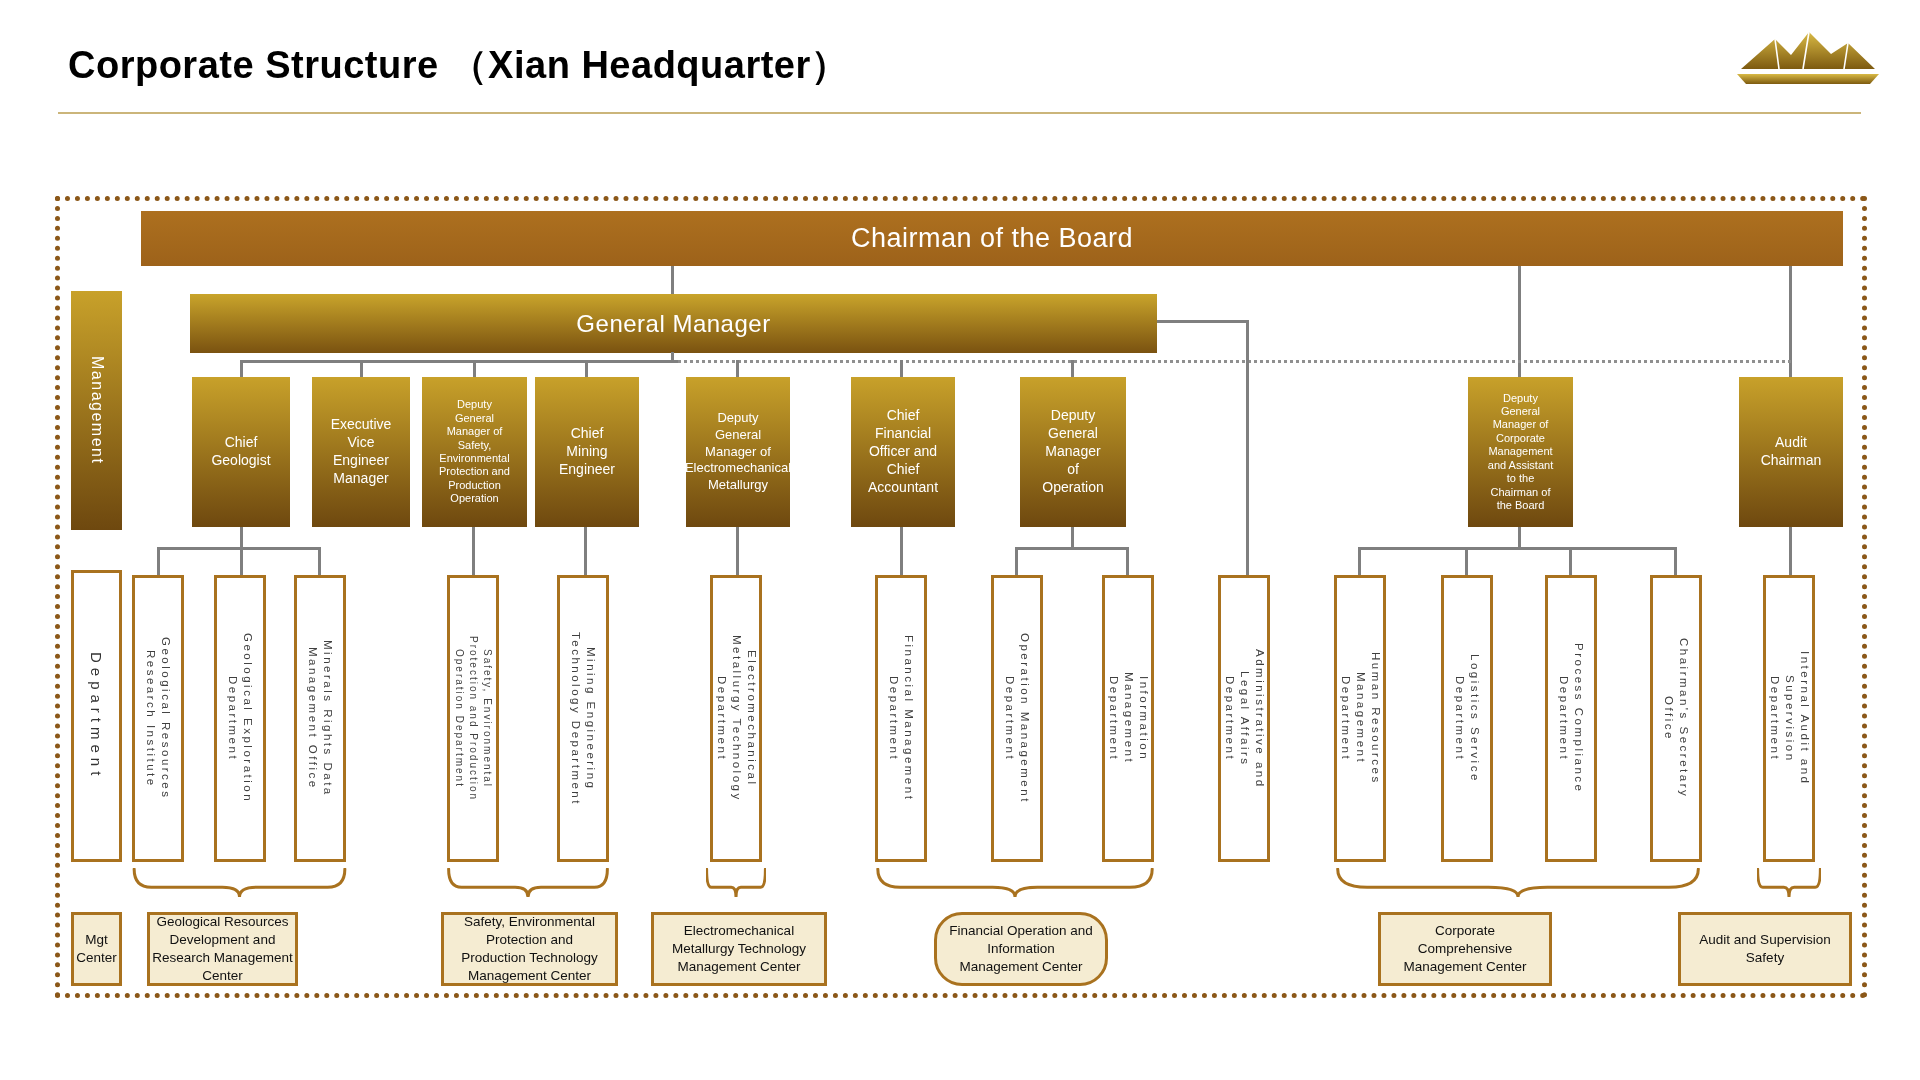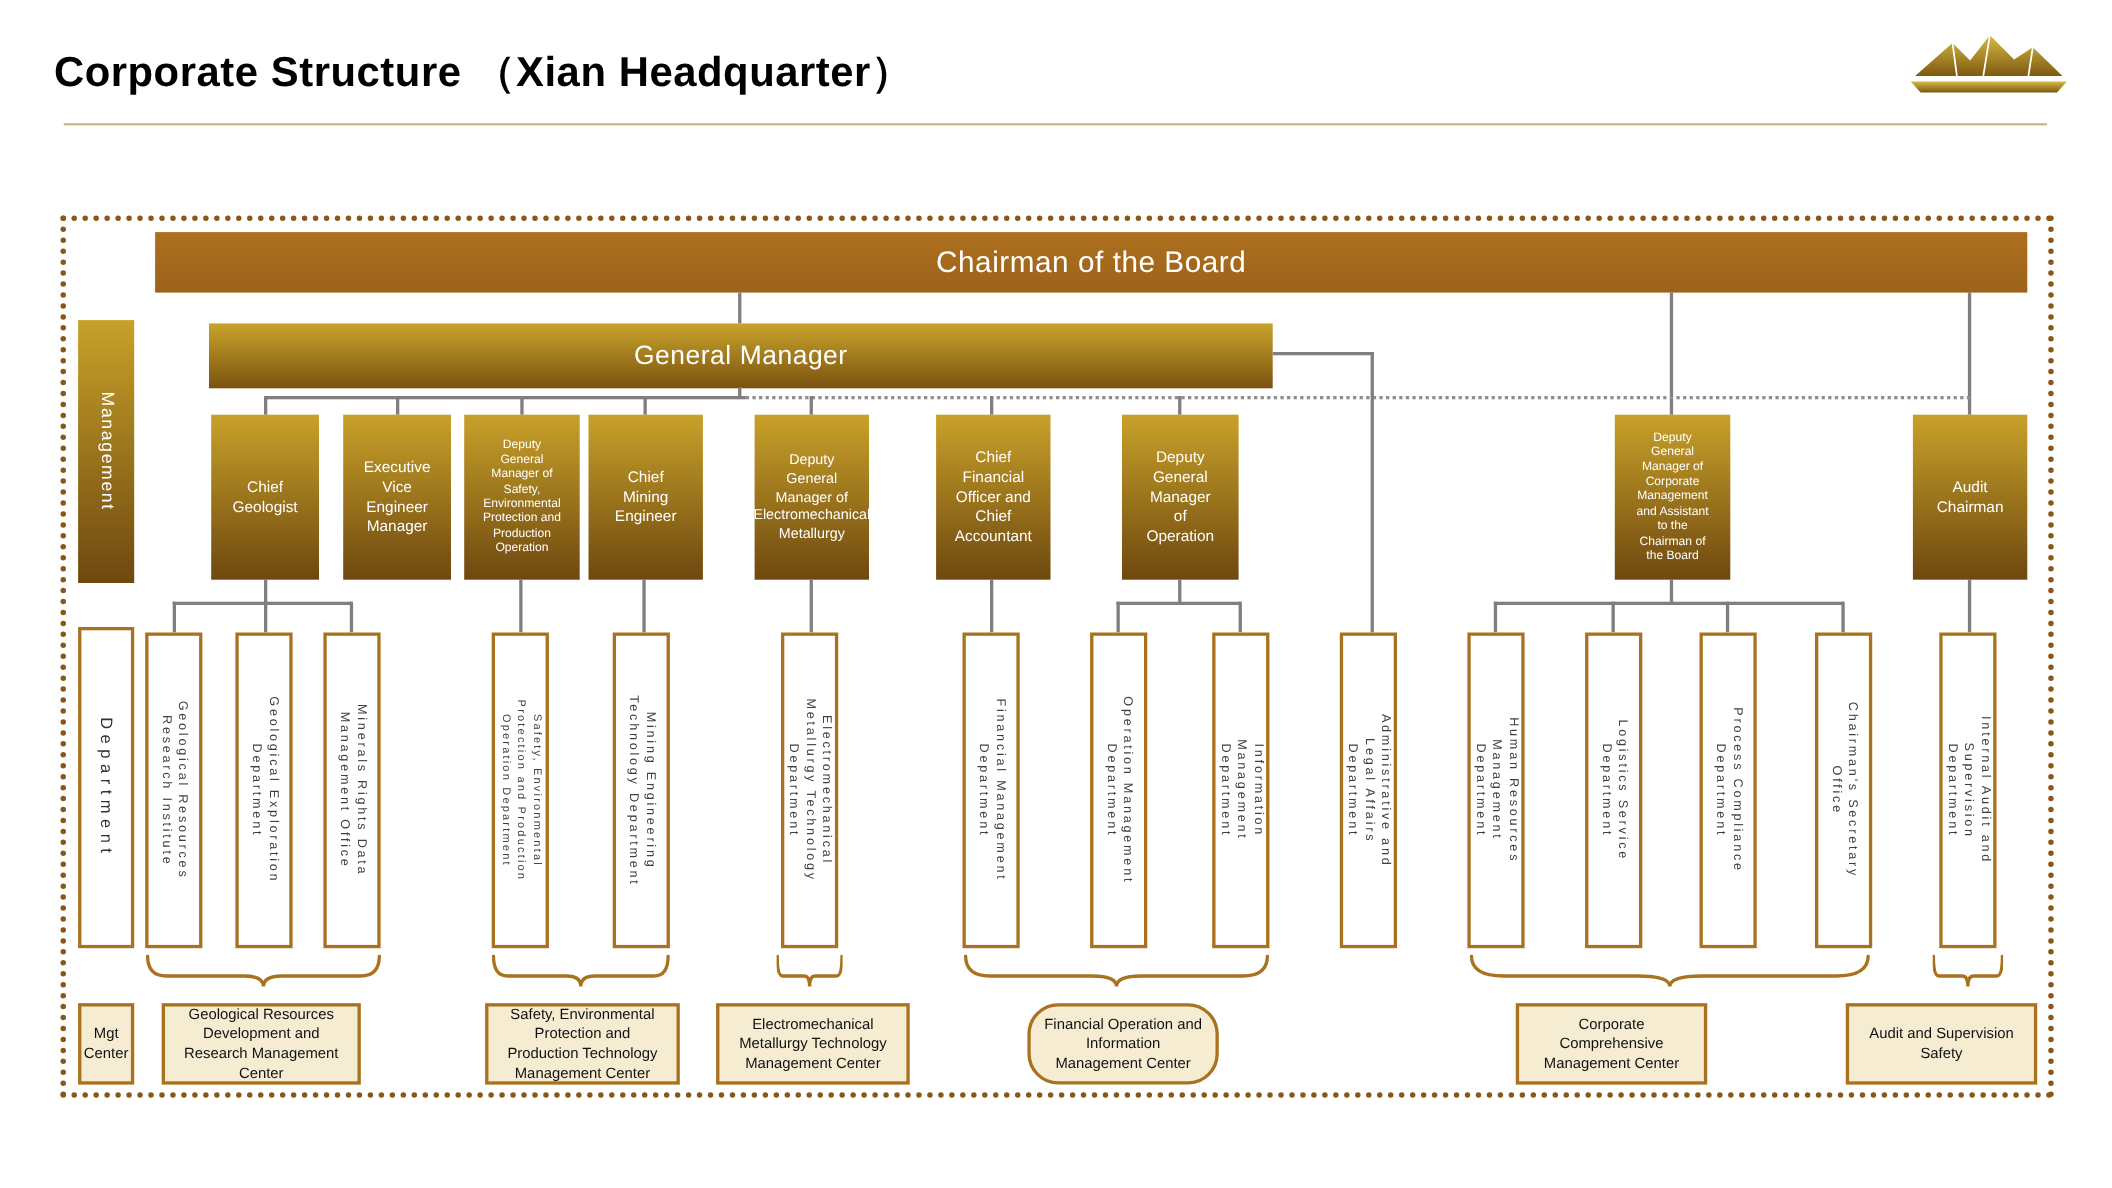--- a/index.html
+++ b/index.html
@@ -30,21 +30,21 @@
   .hd{position:absolute;height:0;border-top:3px dotted #8F8F8F;box-sizing:border-box;}
   
   .frame{border:5px dotted #8B5718;}
   .brace{position:absolute;}
 </style>
 </head>
 <body>
 
 <div id="stage">
 
-  <div class="abs title" style="left:49px;top:40px;">Corporate Structure （Xian Headquarter）</div>
+  <div class="abs title" style="left:68px;top:40px;">Corporate Structure （Xian Headquarter）</div>
   <div class="abs" style="left:1733px;top:26px;width:150px;height:66px;">
     <svg width="150" height="66" viewBox="0 0 150 64">
       <defs>
         <linearGradient id="goldg" x1="0" y1="0" x2="0" y2="1">
           <stop offset="0" stop-color="#D9BA45"></stop>
             <stop offset="1" stop-color="#7D5A10"></stop>
         </linearGradient>
       </defs>
       <path d="M8,42 L42,12 L58,28 L76,5 L98,27 L115,16 L142,42 Z" fill="url(#goldg)"></path>
       <path d="M42,12 L46,42 M76,5 L70,42 M115,16 L111,42" stroke="#ffffff" stroke-width="1.6" fill="none"></path>
@@ -244,21 +244,21 @@
       </svg>
   </div>
   <div class="brace" style="left:1757px;top:868px;width:64px;height:30px;">
     <svg width="100%" height="100%" viewBox="0 0 100 28" preserveAspectRatio="none">
         <path d="M1,1 Q1,18 9,18 L42,18 Q50,18 50,27 Q50,18 58,18 L91,18 Q99,18 99,1" fill="none" stroke="#A9721F" stroke-width="3" stroke-linecap="round" vector-effect="non-scaling-stroke"></path>
       </svg>
   </div>
 
   <div class="abs center-box pre" style="left:71px;top:912px;width:51px;height:74px;">Mgt
 Center</div>
-  <div class="abs center-box pre" style="left:147px;top:912px;width:181px;height:74px;">Geological Resources
+  <div class="abs center-box pre" style="left:147px;top:912px;width:151px;height:74px;">Geological Resources
 Development and
 Research Management
 Center</div>
   <div class="abs center-box pre" style="left:441px;top:912px;width:177px;height:74px;">Safety, Environmental
 Protection and
 Production Technology
 Management Center</div>
   <div class="abs center-box pre" style="left:651px;top:912px;width:176px;height:74px;">Electromechanical
 Metallurgy Technology
 Management Center</div>

